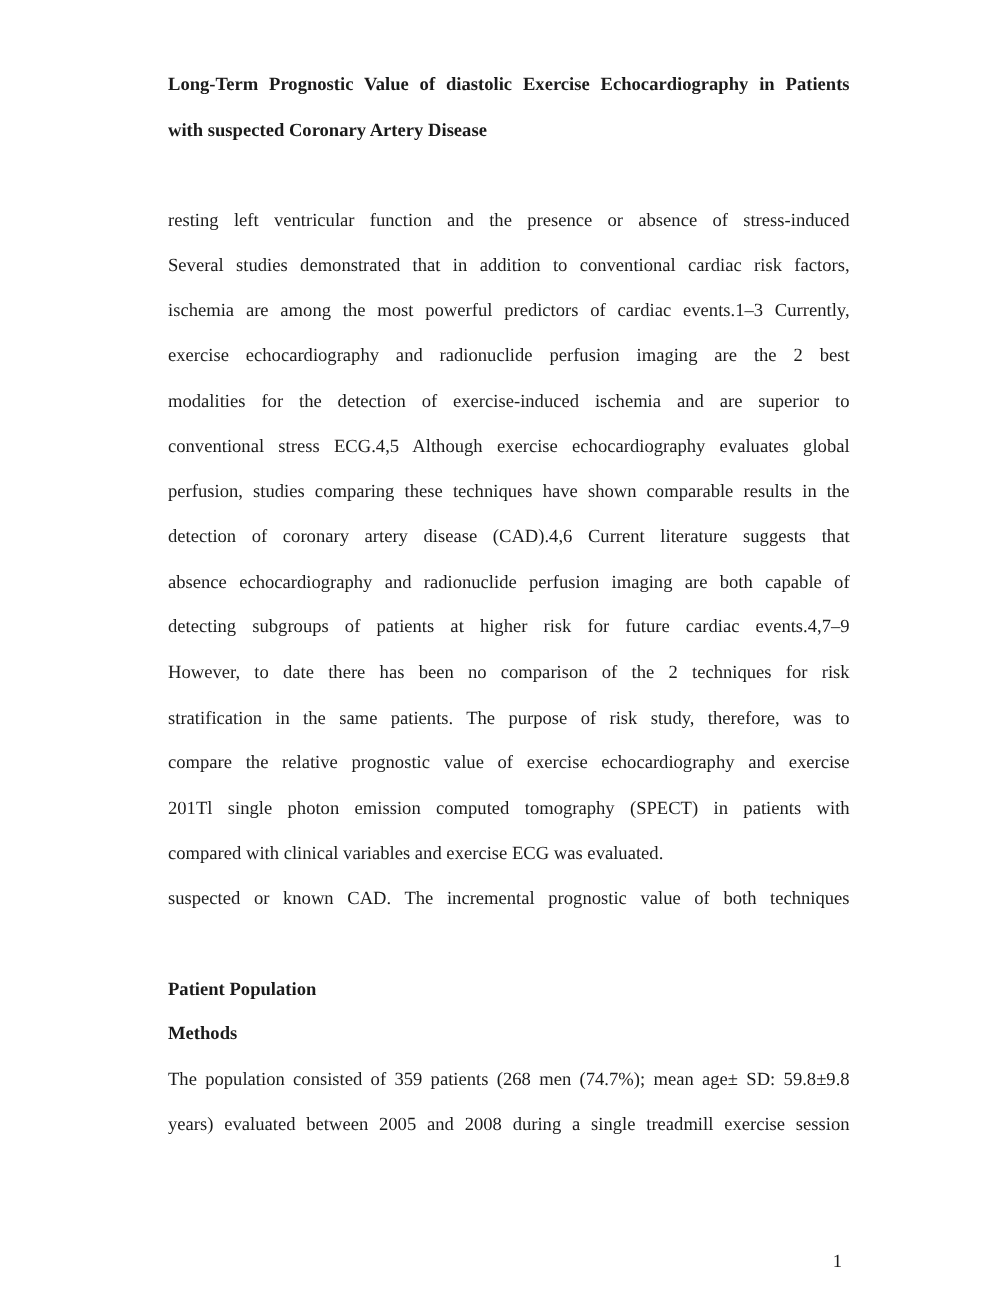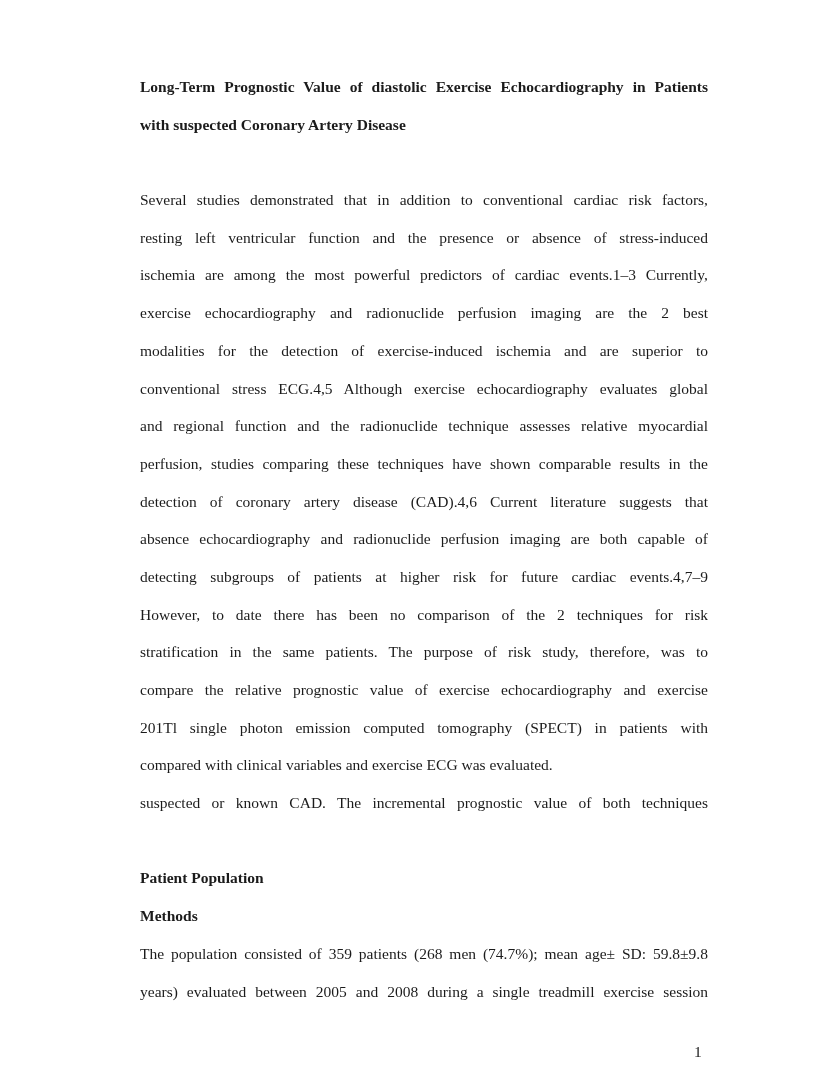--- a/index.html
+++ b/index.html
@@ -12,21 +12,21 @@
     width: 833px;
     height: 1080px;
     background: #ffffff;
     font-family: "Liberation Serif", serif;
     color: #1b1b1b;
     overflow: hidden;
   }
   .content {
     position: absolute;
     left: 140px;
-    top: 68px;
+    top: 52px;
     width: 568px;
   }
   .line {
     height: 37.7px;
     line-height: 37.7px;
     font-size: 15.5px;
     white-space: nowrap;
     overflow: visible;
   }
   .justify {
@@ -61,27 +61,26 @@
   <div class="content">
 
     <div>
         <div class="line bold justify">Long-Term Prognostic Value of diastolic Exercise Echocardiography in Patients</div>
         <div class="line bold justify left">with suspected Coronary Artery Disease</div>
       </div>
 
     <div class="line spacer"></div>
 
     <div>
+        <div class="line justify">resting left ventricular function and the presence or absence of stress-induced</div>
         <div class="line justify">Several studies demonstrated that in addition to conventional cardiac risk factors,</div>
-        <div class="line justify">resting left ventricular function and the presence or absence of stress-induced</div>
         <div class="line justify">ischemia are among the most powerful predictors of cardiac events.1–3 Currently,</div>
         <div class="line justify">exercise  echocardiography and radionuclide perfusion imaging are the 2 best</div>
         <div class="line justify">modalities for the detection of exercise-induced ischemia and are superior to</div>
         <div class="line justify">conventional stress ECG.4,5 Although exercise echocardiography evaluates global</div>
-        <div class="line justify">and regional function and the radionuclide technique assesses relative myocardial</div>
         <div class="line justify">perfusion, studies comparing these techniques have shown comparable results in the</div>
         <div class="line justify">detection of coronary artery disease (CAD).4,6 Current literature suggests that</div>
         <div class="line justify">absence echocardiography and radionuclide perfusion imaging are both capable of</div>
         <div class="line justify">detecting subgroups of patients at higher risk for future cardiac events.4,7–9</div>
         <div class="line justify">However, to date there has been no comparison of the 2 techniques for risk</div>
         <div class="line justify">stratification in the same patients. The purpose of risk study, therefore, was to</div>
         <div class="line justify">compare the relative prognostic value of exercise echocardiography and exercise</div>
         <div class="line justify">201Tl single photon emission computed tomography (SPECT) in patients with</div>
         <div class="line justify left">compared with clinical variables and exercise ECG was evaluated.</div>
         <div class="line justify">suspected or known CAD. The incremental prognostic value of both techniques</div>

